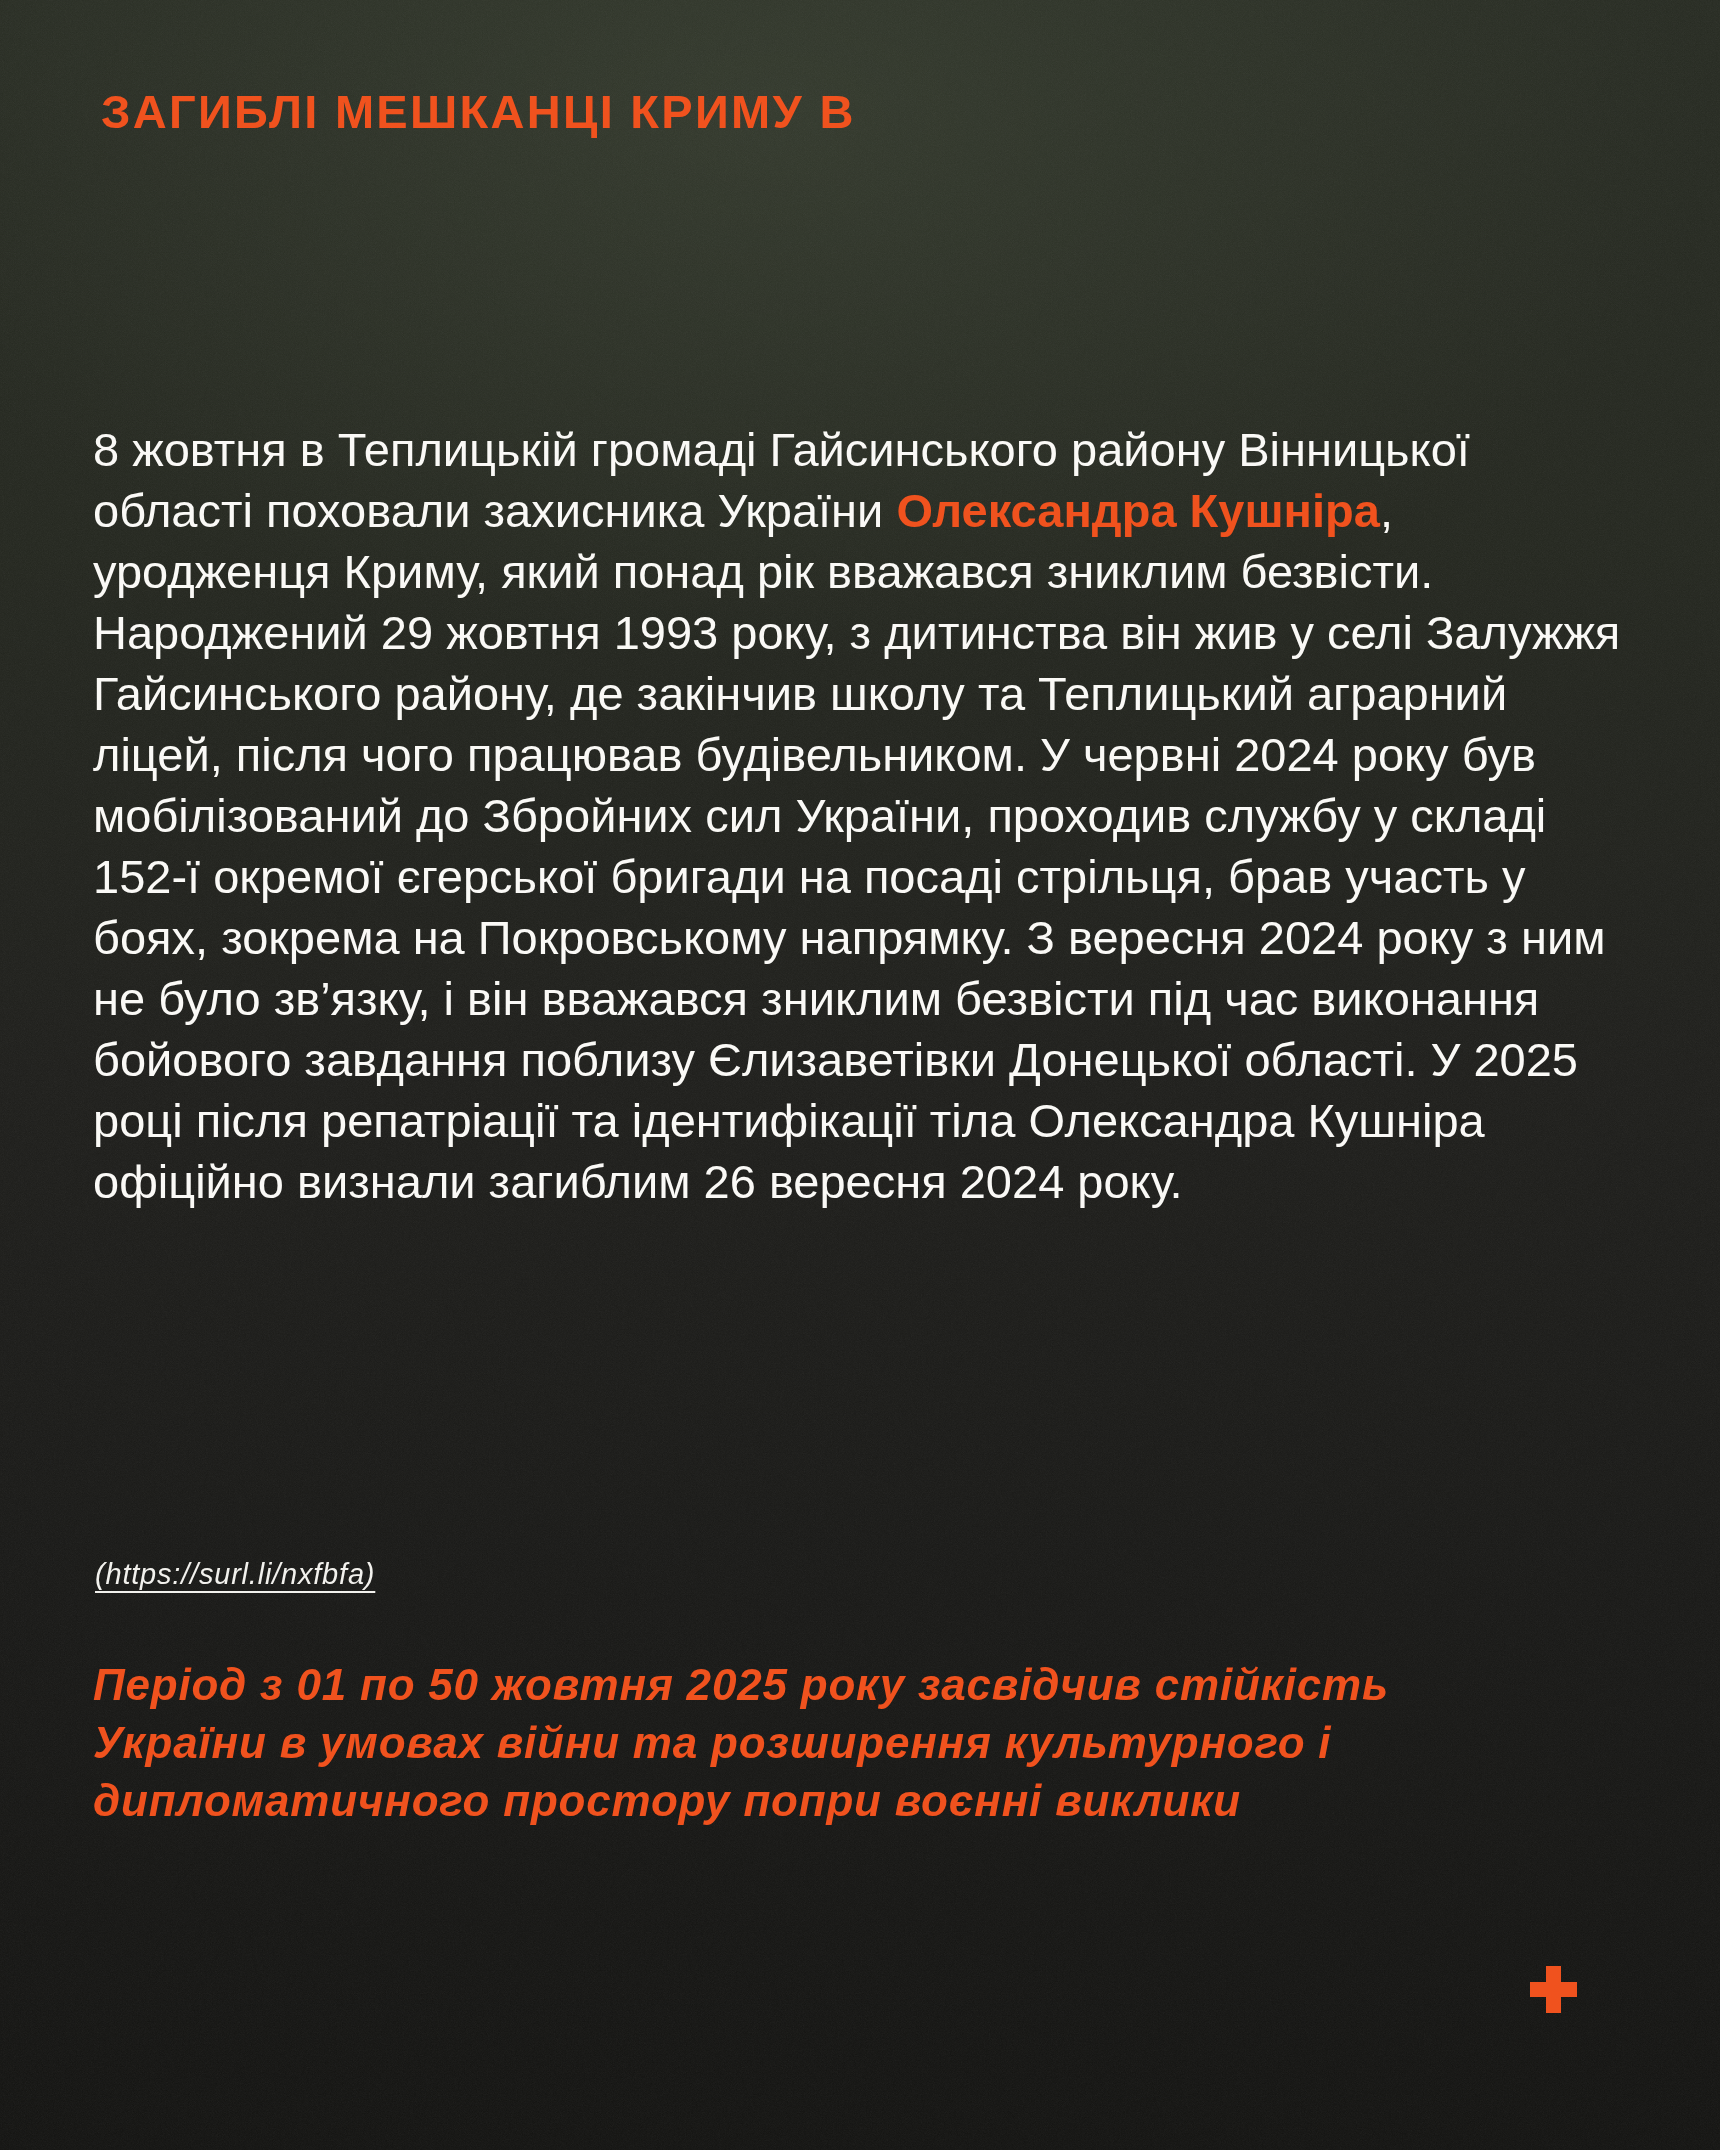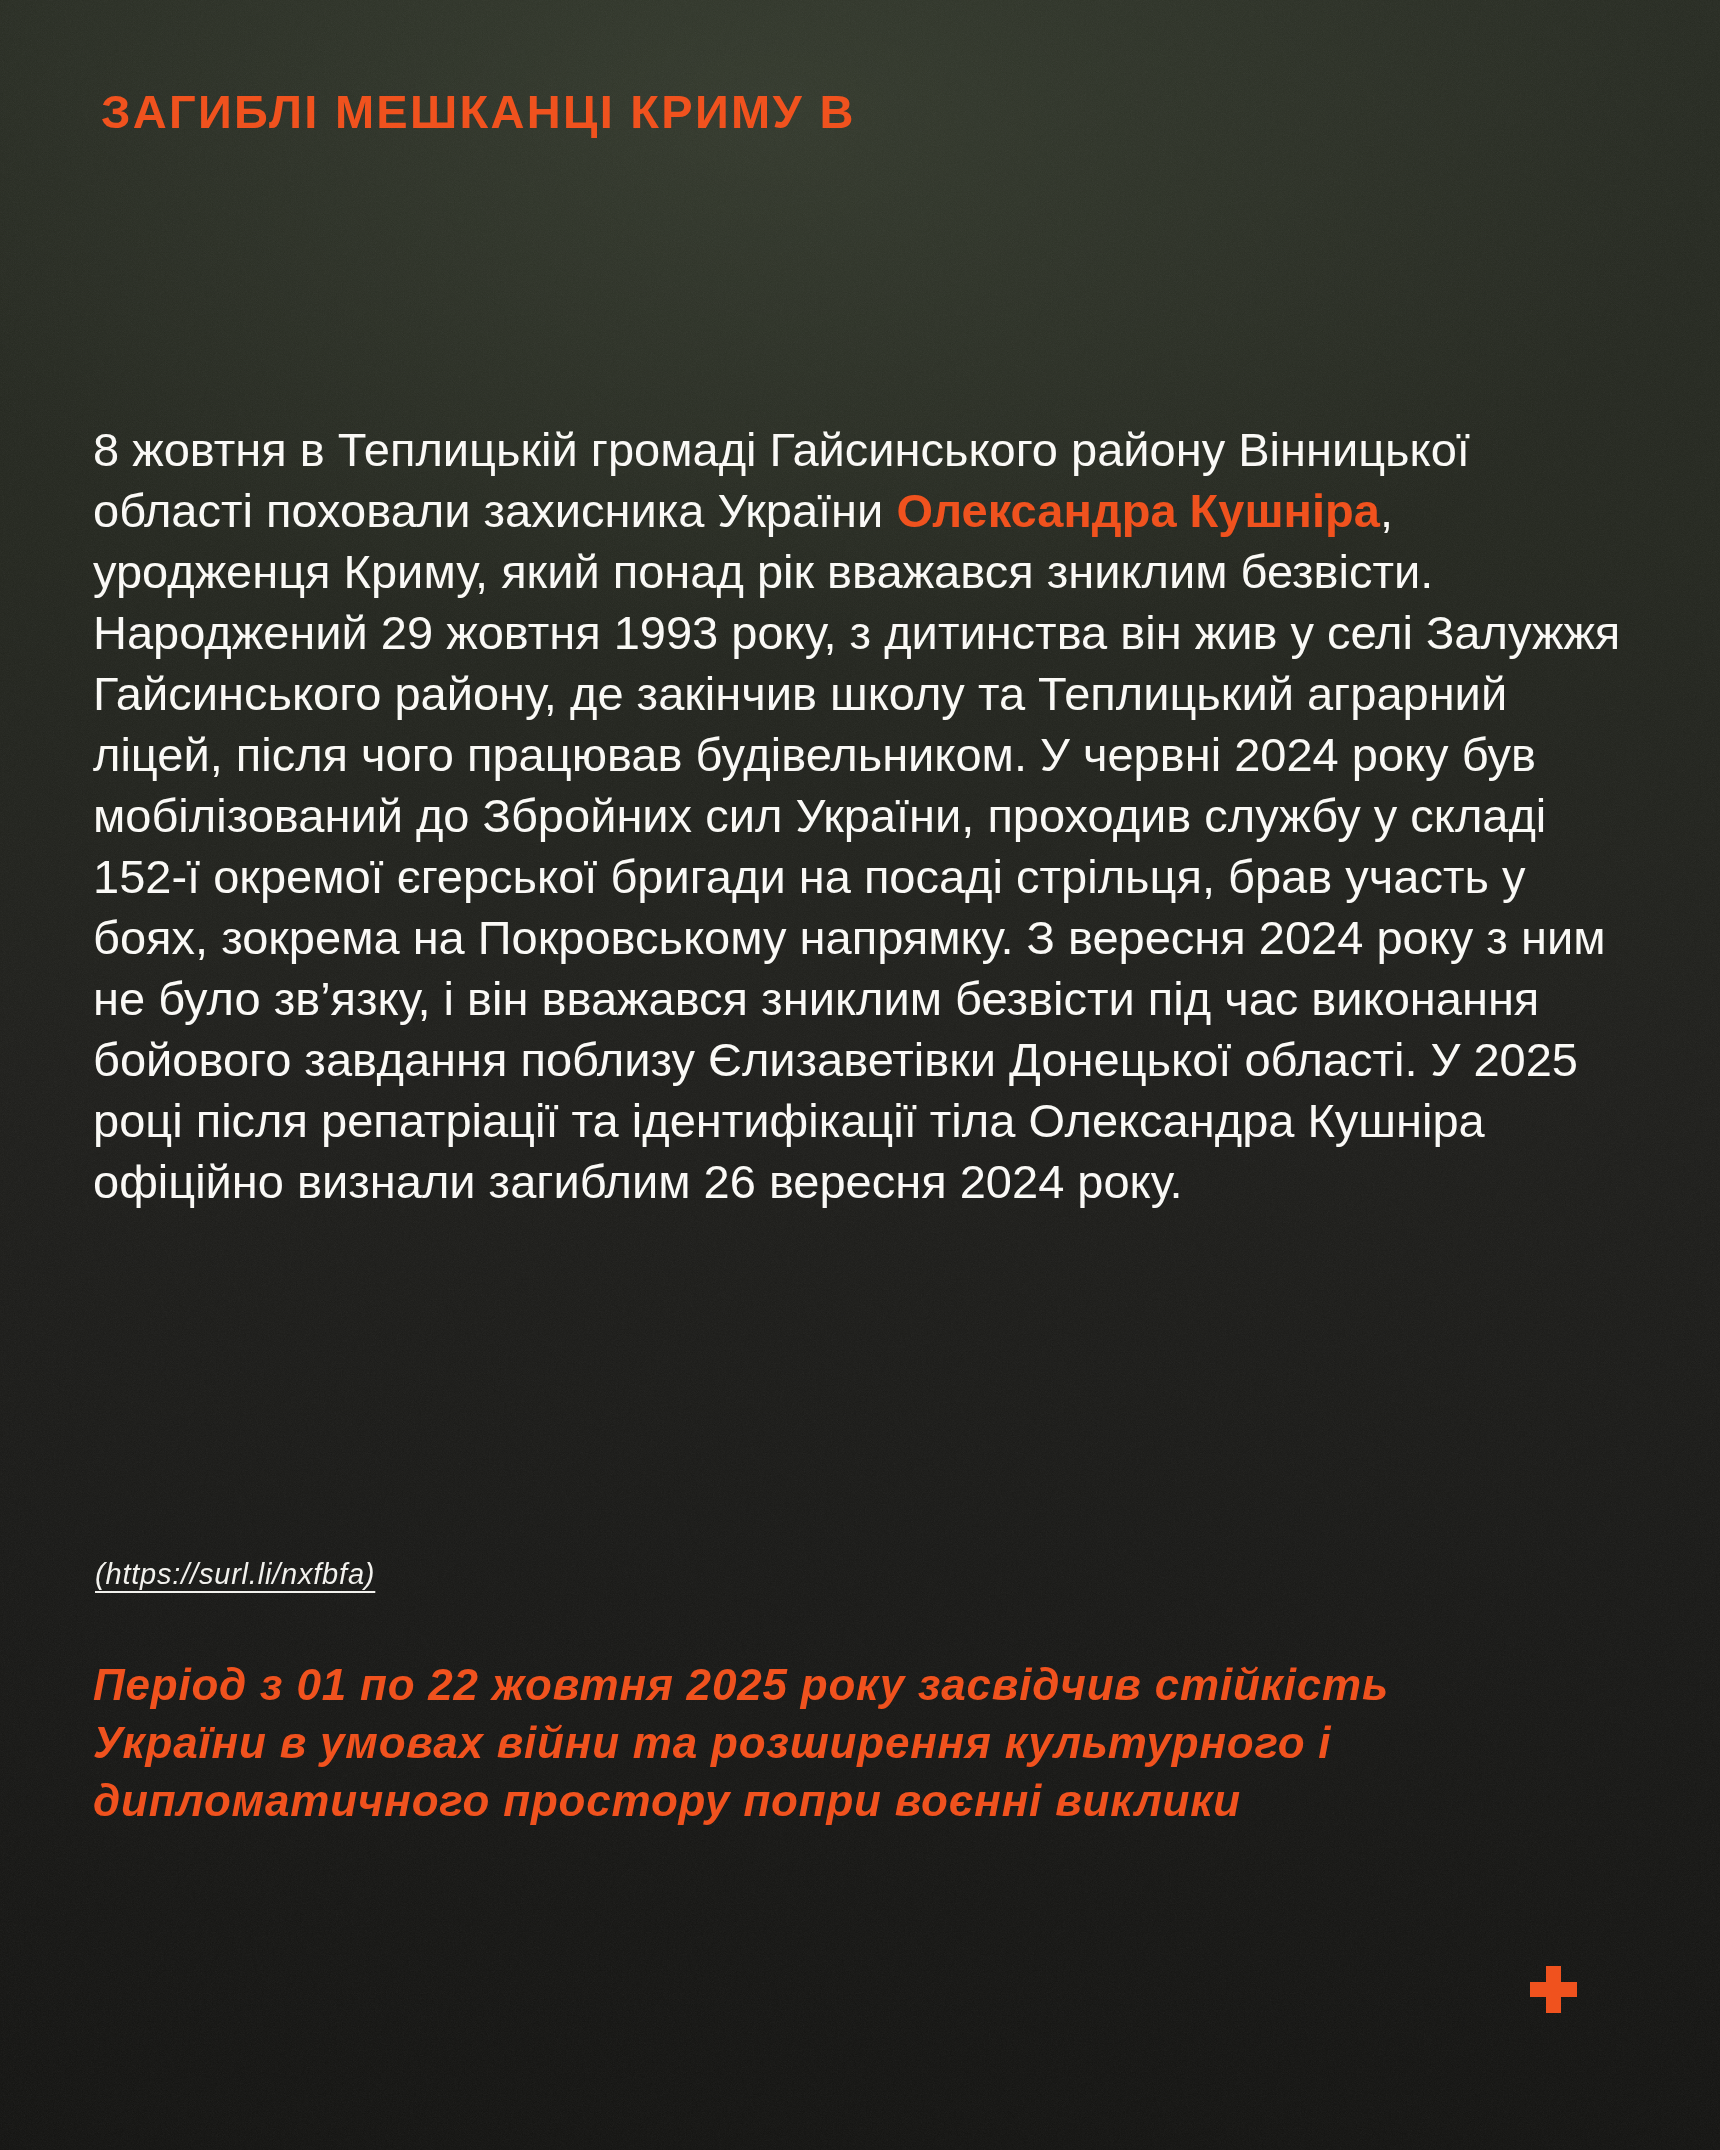--- a/index.html
+++ b/index.html
@@ -130,21 +130,21 @@
   <div class="content-layer">
 
     <h1 class="title">
       <span class="title-line">ЗАГИБЛІ МЕШКАНЦІ КРИМУ В</span>
     </h1>
 
     <p class="article"><span>8 жовтня в Теплицькій громаді Гайсинського району Вінницької області поховали захисника України </span><span class="highlight">Олександра Кушніра</span><span>, уродженця Криму, який понад рік вважався зниклим безвісти. Народжений 29 жовтня 1993 року, з дитинства він жив у селі Залужжя Гайсинського району, де закінчив школу та Теплицький аграрний ліцей, після чого працював будівельником. У червні 2024 року був мобілізований до Збройних сил України, проходив службу у складі 152-ї окремої єгерської бригади на посаді стрільця, брав участь у боях, зокрема на Покровському напрямку. З вересня 2024 року з ним не було зв’язку, і він вважався зниклим безвісти під час виконання бойового завдання поблизу Єлизаветівки Донецької області. У 2025 році після репатріації та ідентифікації тіла Олександра Кушніра офіційно визнали загиблим 26 вересня 2024 року.</span></p>
 
     <a class="source-link">(https://surl.li/nxfbfa)</a>
 
-    <p class="footer-summary">Період з 01 по 22 жовтня 2025 року засвідчив стійкість України в умовах війни та розширення культурного і дипломатичного простору попри воєнні виклики</p>
+    <p class="footer-summary">Період з 01 по 50 жовтня 2025 року засвідчив стійкість України в умовах війни та розширення культурного і дипломатичного простору попри воєнні виклики</p>
 
     <div class="plus">
       <div class="plus-h"></div>
       <div class="plus-v"></div>
     </div>
 
   </div>
 </div>
 
 

